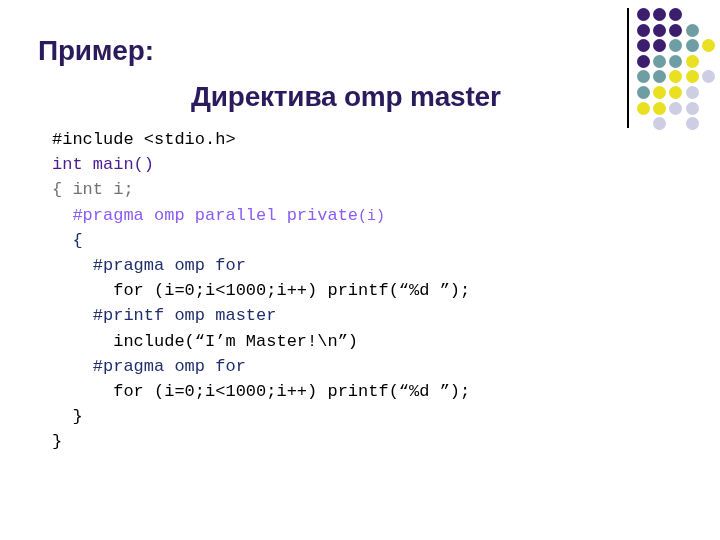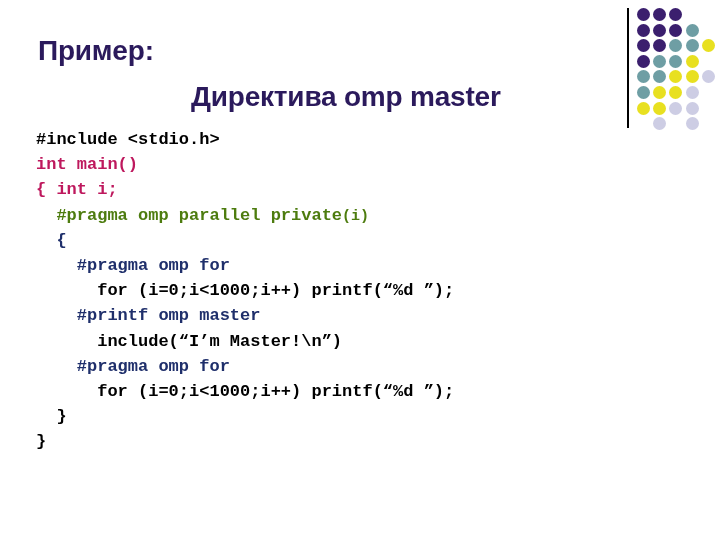--- a/index.html
+++ b/index.html
@@ -71,26 +71,26 @@
     letter-spacing: -0.2px;
   }
   .title-line.indented {
     padding-left: 153px;
     margin-top: 6px;
   }
 
   
   #code-block {
     position: absolute;
-    left: 36px;
+    left: 52px;
     top: 127px;
     width: 560px;
     font-family: "Liberation Mono", "DejaVu Sans Mono", monospace;
     font-size: 17px;
-    font-weight: bold;
+    font-weight: normal;
     line-height: 25.2px;
   }
   .code-line {
     white-space: pre;
     color: #000000;
     height: 25.2px;
   }
   .code-line.blue {
     color: #1F2F6B;
   }
@@ -140,23 +140,23 @@
       </div>
   </div>
 
   <div id="title-block">
     <div class="title-line">Пример:</div>
     <div class="title-line indented">Директива omp master</div>
   </div>
 
   <div id="code-block">
       <div class="code-line" style="color: rgb(0, 0, 0);">#include &lt;stdio.h&gt;</div>
-      <div class="code-line" style="color: #be185d;">int main()</div>
-      <div class="code-line" style="color: #be185d;">{ int i;</div>
-      <div class="code-line blue" style="color: #4d7c0f;">  #pragma omp parallel private<span class="sm">(i)</span></div>
+      <div class="code-line" style="color: #4c1d95;">int main()</div>
+      <div class="code-line" style="color: #737373;">{ int i;</div>
+      <div class="code-line blue" style="color: #8b5cf6;">  #pragma omp parallel private<span class="sm">(i)</span></div>
       <div class="code-line blue" style="color: rgb(31, 47, 107);">  {</div>
       <div class="code-line blue" style="color: rgb(31, 47, 107);">    #pragma omp for</div>
       <div class="code-line" style="color: rgb(0, 0, 0);">      for (i=0;i&lt;1000;i++) printf(“%d ”);</div>
       <div class="code-line blue" style="color: rgb(31, 47, 107);">    #printf omp master</div>
       <div class="code-line" style="color: rgb(0, 0, 0);">      include(“I’m Master!\n”)</div>
       <div class="code-line blue" style="color: rgb(31, 47, 107);">    #pragma omp for</div>
       <div class="code-line" style="color: rgb(0, 0, 0);">      for (i=0;i&lt;1000;i++) printf(“%d ”);</div>
       <div class="code-line" style="color: rgb(0, 0, 0);">  }</div>
       <div class="code-line" style="color: rgb(0, 0, 0);">}</div>
     </div>

